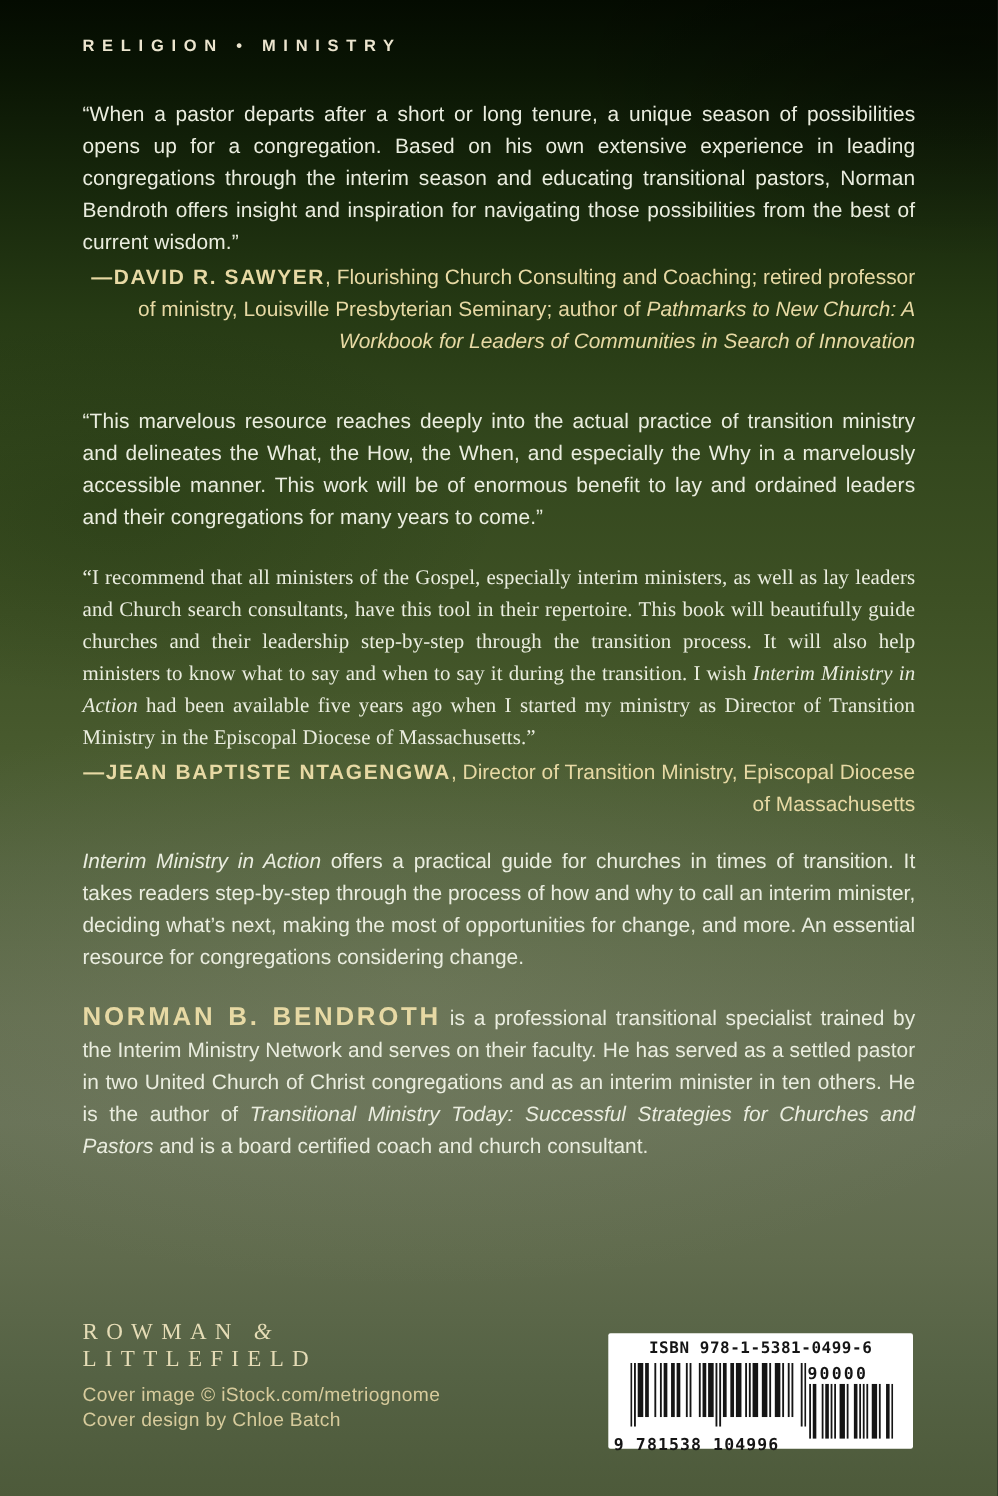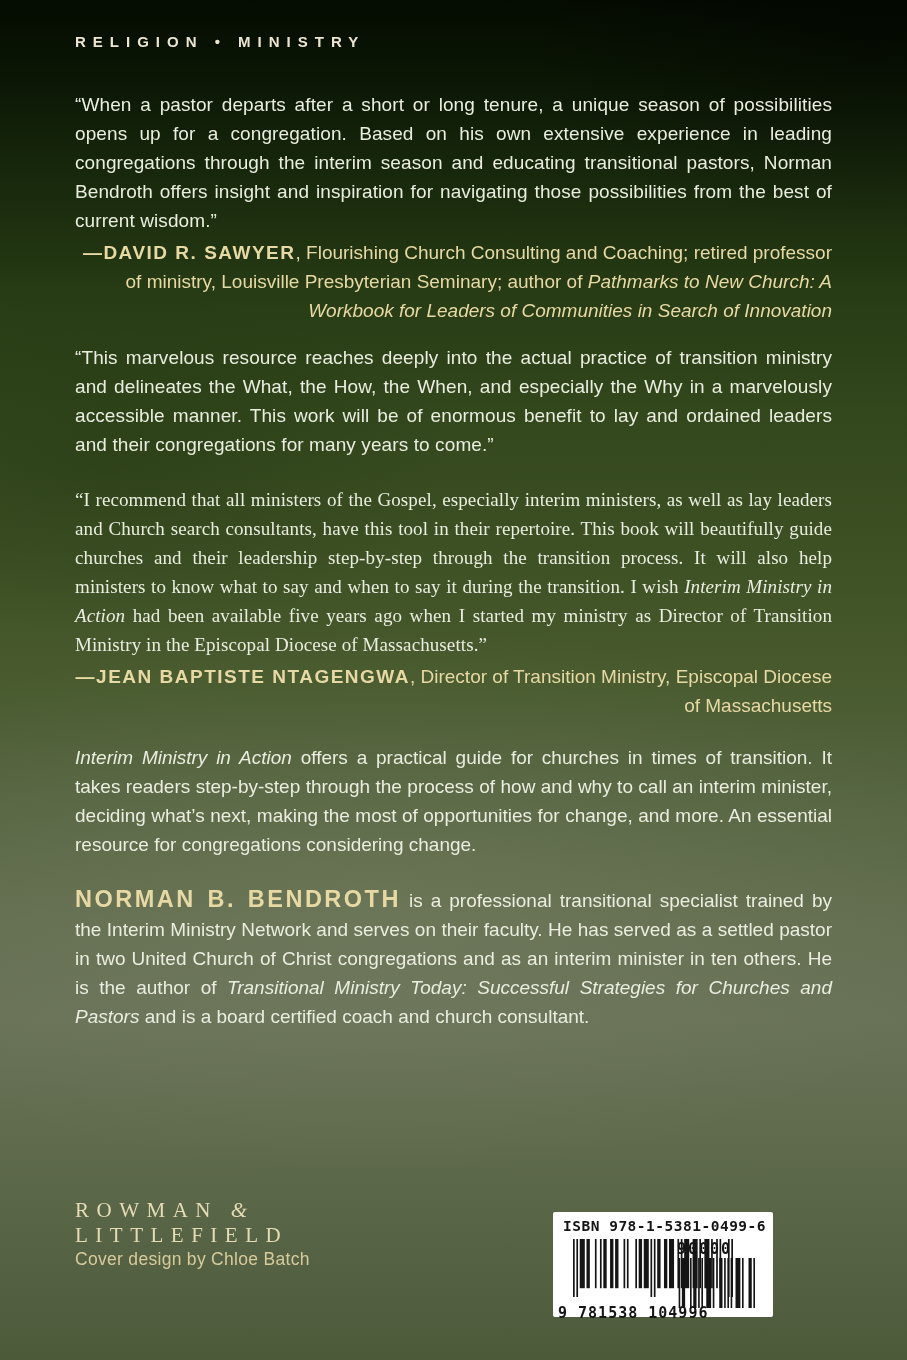--- a/index.html
+++ b/index.html
@@ -23,21 +23,21 @@
   .category{
     margin-top:32px;
     font-size:15px; font-weight:bold; letter-spacing:7px;
     color:#ece5cf; line-height:20px;
   }
   .quote{
     font-size:19px; line-height:29px; color:#eaeddf;
     text-align:justify; letter-spacing:0.1px;
   }
   .q1{margin-top:38px;}
-  .q2{margin-top:18px;}
+  .q2{margin-top:44px;}
   .q3{margin-top:26px;font-family:Liberation Serif, serif;}
   .attribution{
     margin-top:3px;
     font-size:19px; line-height:29px; color:#e7d9a4;
     text-align:right;
   }
   .attribution .bd{font-weight:bold; letter-spacing:1.5px;text-align:center;}
   .it{font-style:italic;}
   .description{
     margin-top:23px;
@@ -63,21 +63,21 @@
   .pub-contact{
     margin-top:6px;
     font-family:"Liberation Serif", serif;
     font-size:18px; letter-spacing:1.2px; color:#eae3c6; line-height:22px;
   }
   .pub-credit{
     font-size:17.5px; color:#d7cb9c; line-height:22px; letter-spacing:0.3px;
   }
   .pub-credit.first{margin-top:9px;}
   .barcode-box{
-    position:absolute; left:553px; top:1212px; width:220px; height:105px;
+    position:absolute; left:553px; top:1212px; width:277px; height:105px;
     background:#ffffff; border-radius:2px;
   }
   .bc-isbn{
     position:absolute; top:6px; left:10px; right:10px;
     font-family:"DejaVu Sans Mono", monospace; font-weight:bold;
     font-size:14.5px; letter-spacing:0.5px; color:#151515; text-align:center;
     white-space:nowrap;
   }
   .bc-main-svg{position:absolute; left:20px; top:27px; width:160px; height:58px;}
   .bc-main-digits{
@@ -112,20 +112,21 @@
 
     <div class="description"><span class="it">Interim Ministry in Action</span><span> offers a practical guide for churches in times of transition. It takes readers step-by-step through the process of how and why to call an interim minister, deciding what’s next, making the most of opportunities for change, and more. An essential resource for congregations considering change.</span></div>
 
     <div class="bio"><span class="author-name">NORMAN B. BENDROTH</span><span> is a professional transitional specialist trained by the Interim Ministry Network and serves on their faculty. He has served as a settled pastor in two United Church of Christ congregations and as an interim minister in ten others. He is the author of </span><span class="it">Transitional Ministry Today: Successful Strategies for Churches and Pastors</span><span> and is a board certified coach and church consultant.</span></div>
 
   </div>
 
   <div class="publisher">
     <div class="pub-name"><span>ROWMAN </span><span class="it">&amp;</span></div>
     <div class="pub-name">LITTLEFIELD</div>
+    <div class="pub-credit first">Cover image © iStock.com/metriognome</div>
     <div class="pub-credit">Cover design by Chloe Batch</div>
   </div>
 
   <div class="barcode-box">
     <div class="bc-isbn">ISBN 978-1-5381-0499-6</div>
     <svg class="bc-main-svg" id="bc-main" viewBox="0 0 95 66" preserveAspectRatio="none">
         <rect x="0" y="0" width="1" height="66"></rect>
         <rect x="2" y="0" width="1" height="66"></rect>
         <rect x="4" y="0" width="3" height="56"></rect>
         <rect x="8" y="0" width="2" height="56"></rect>

